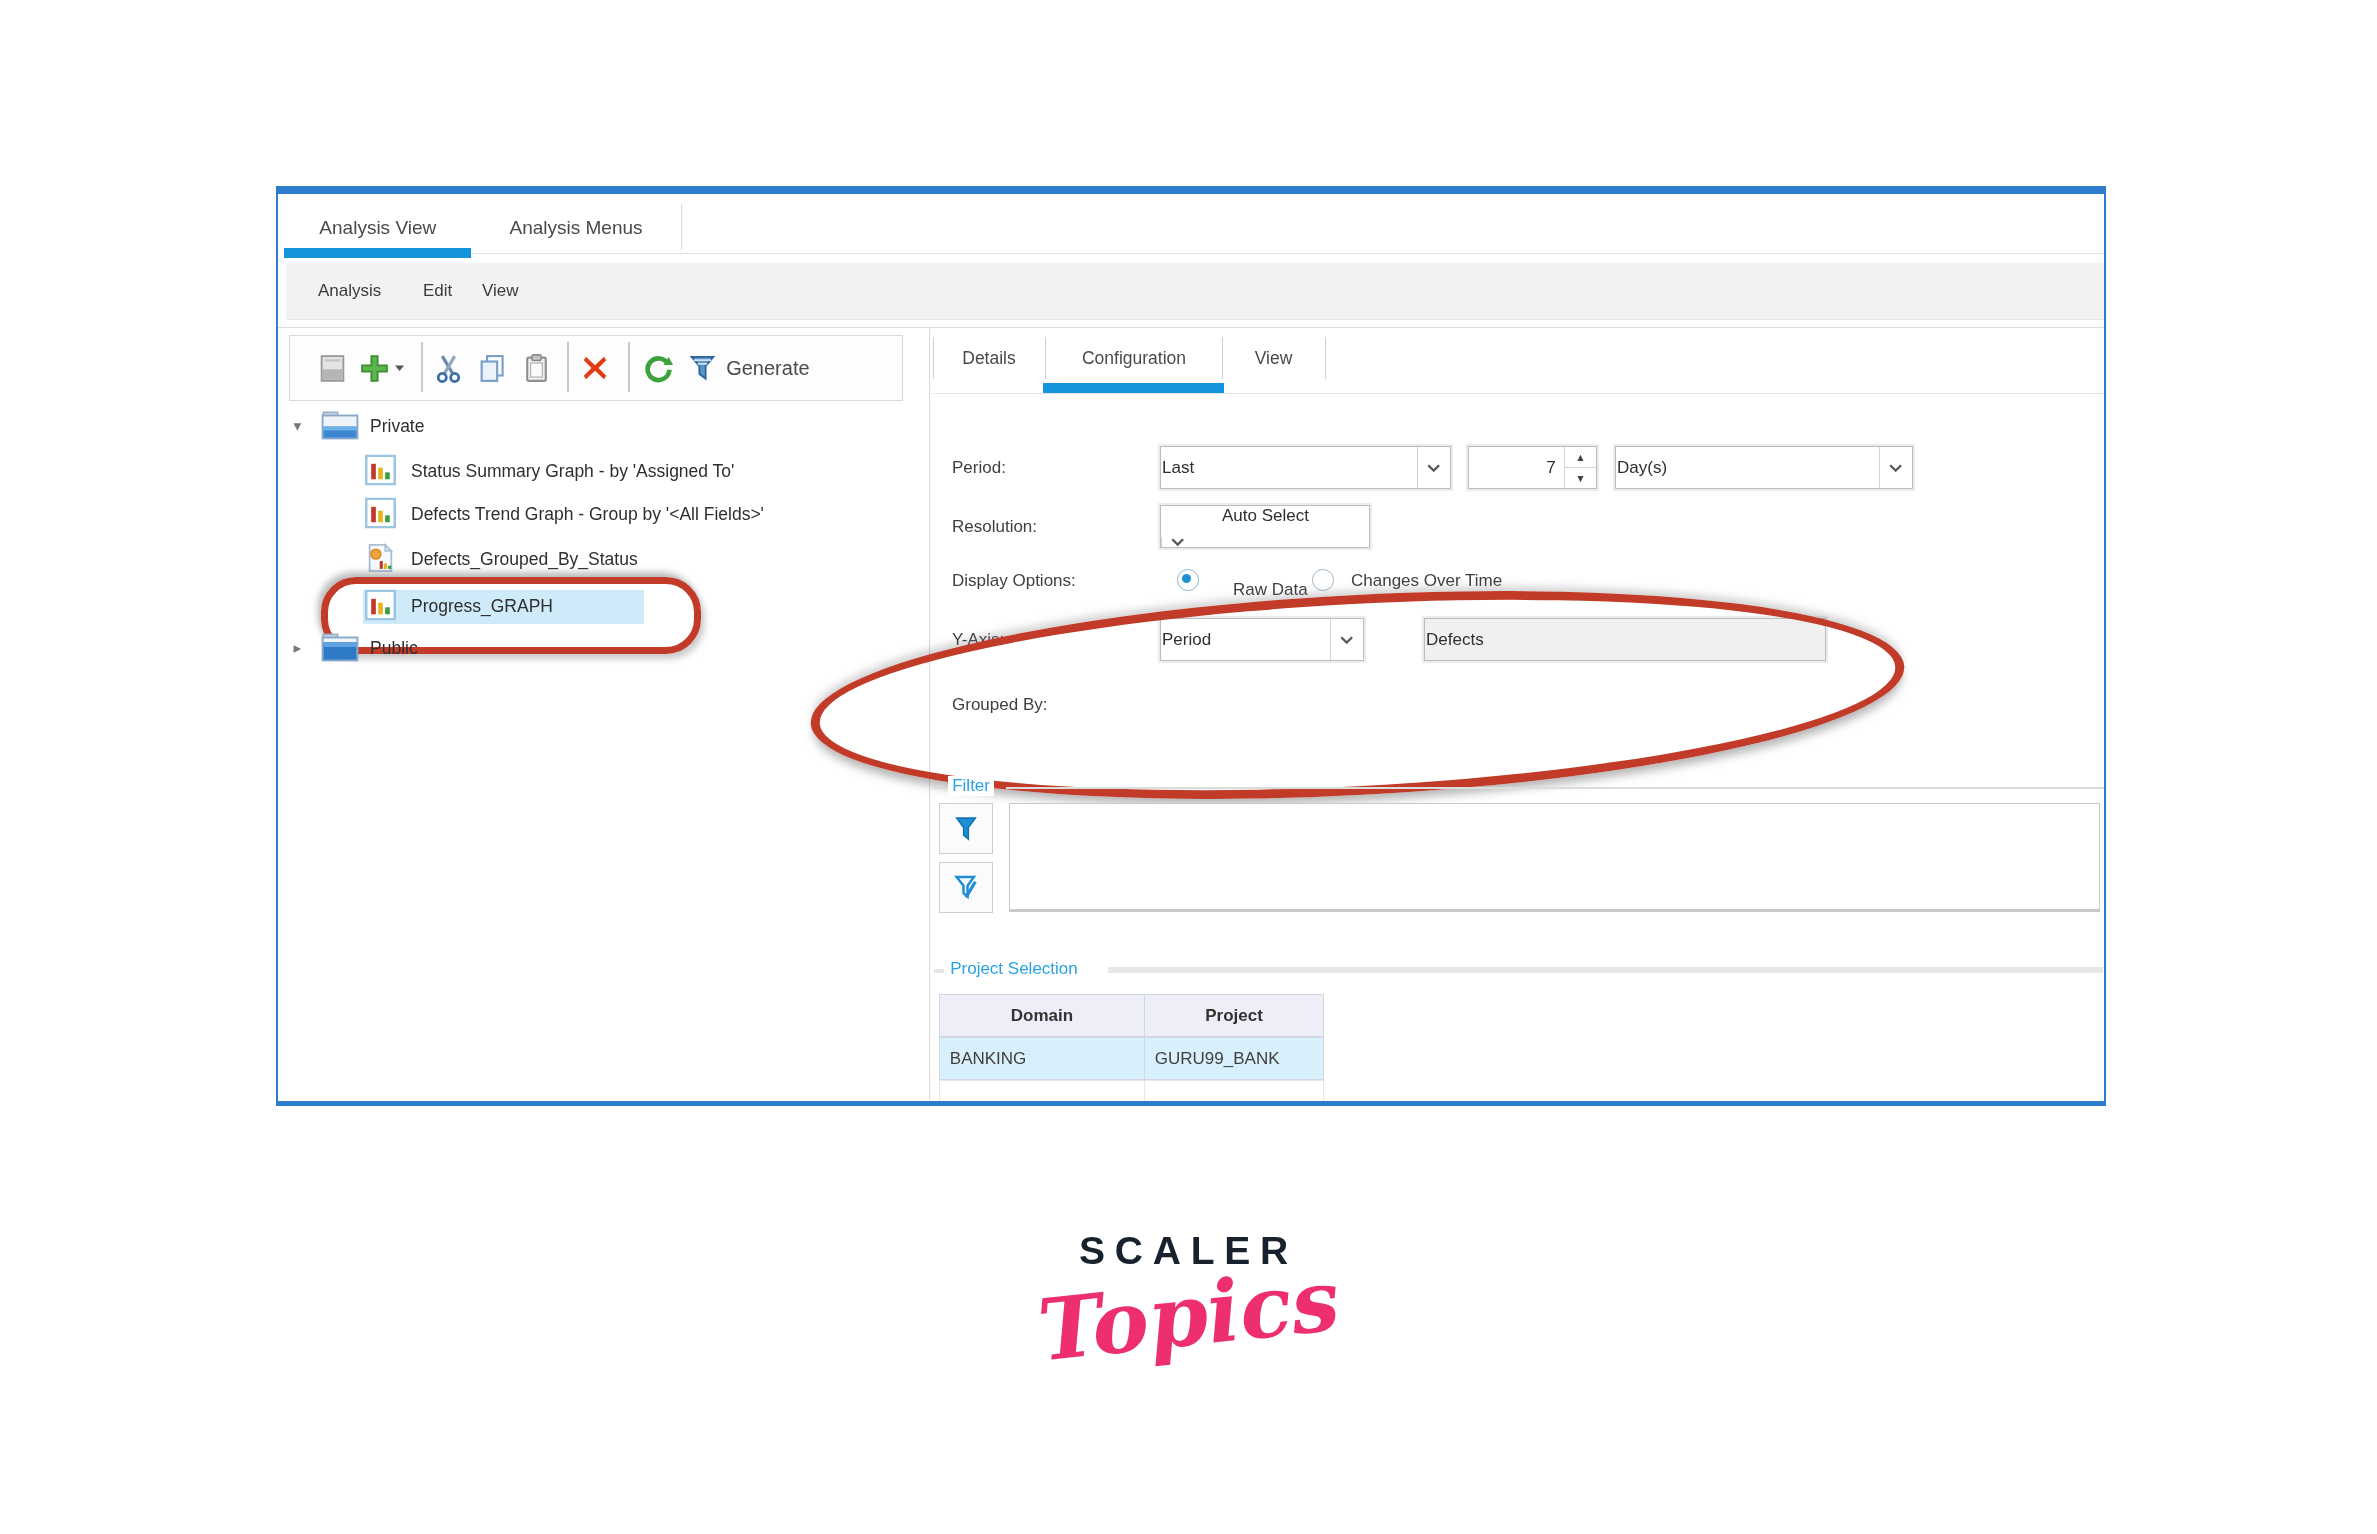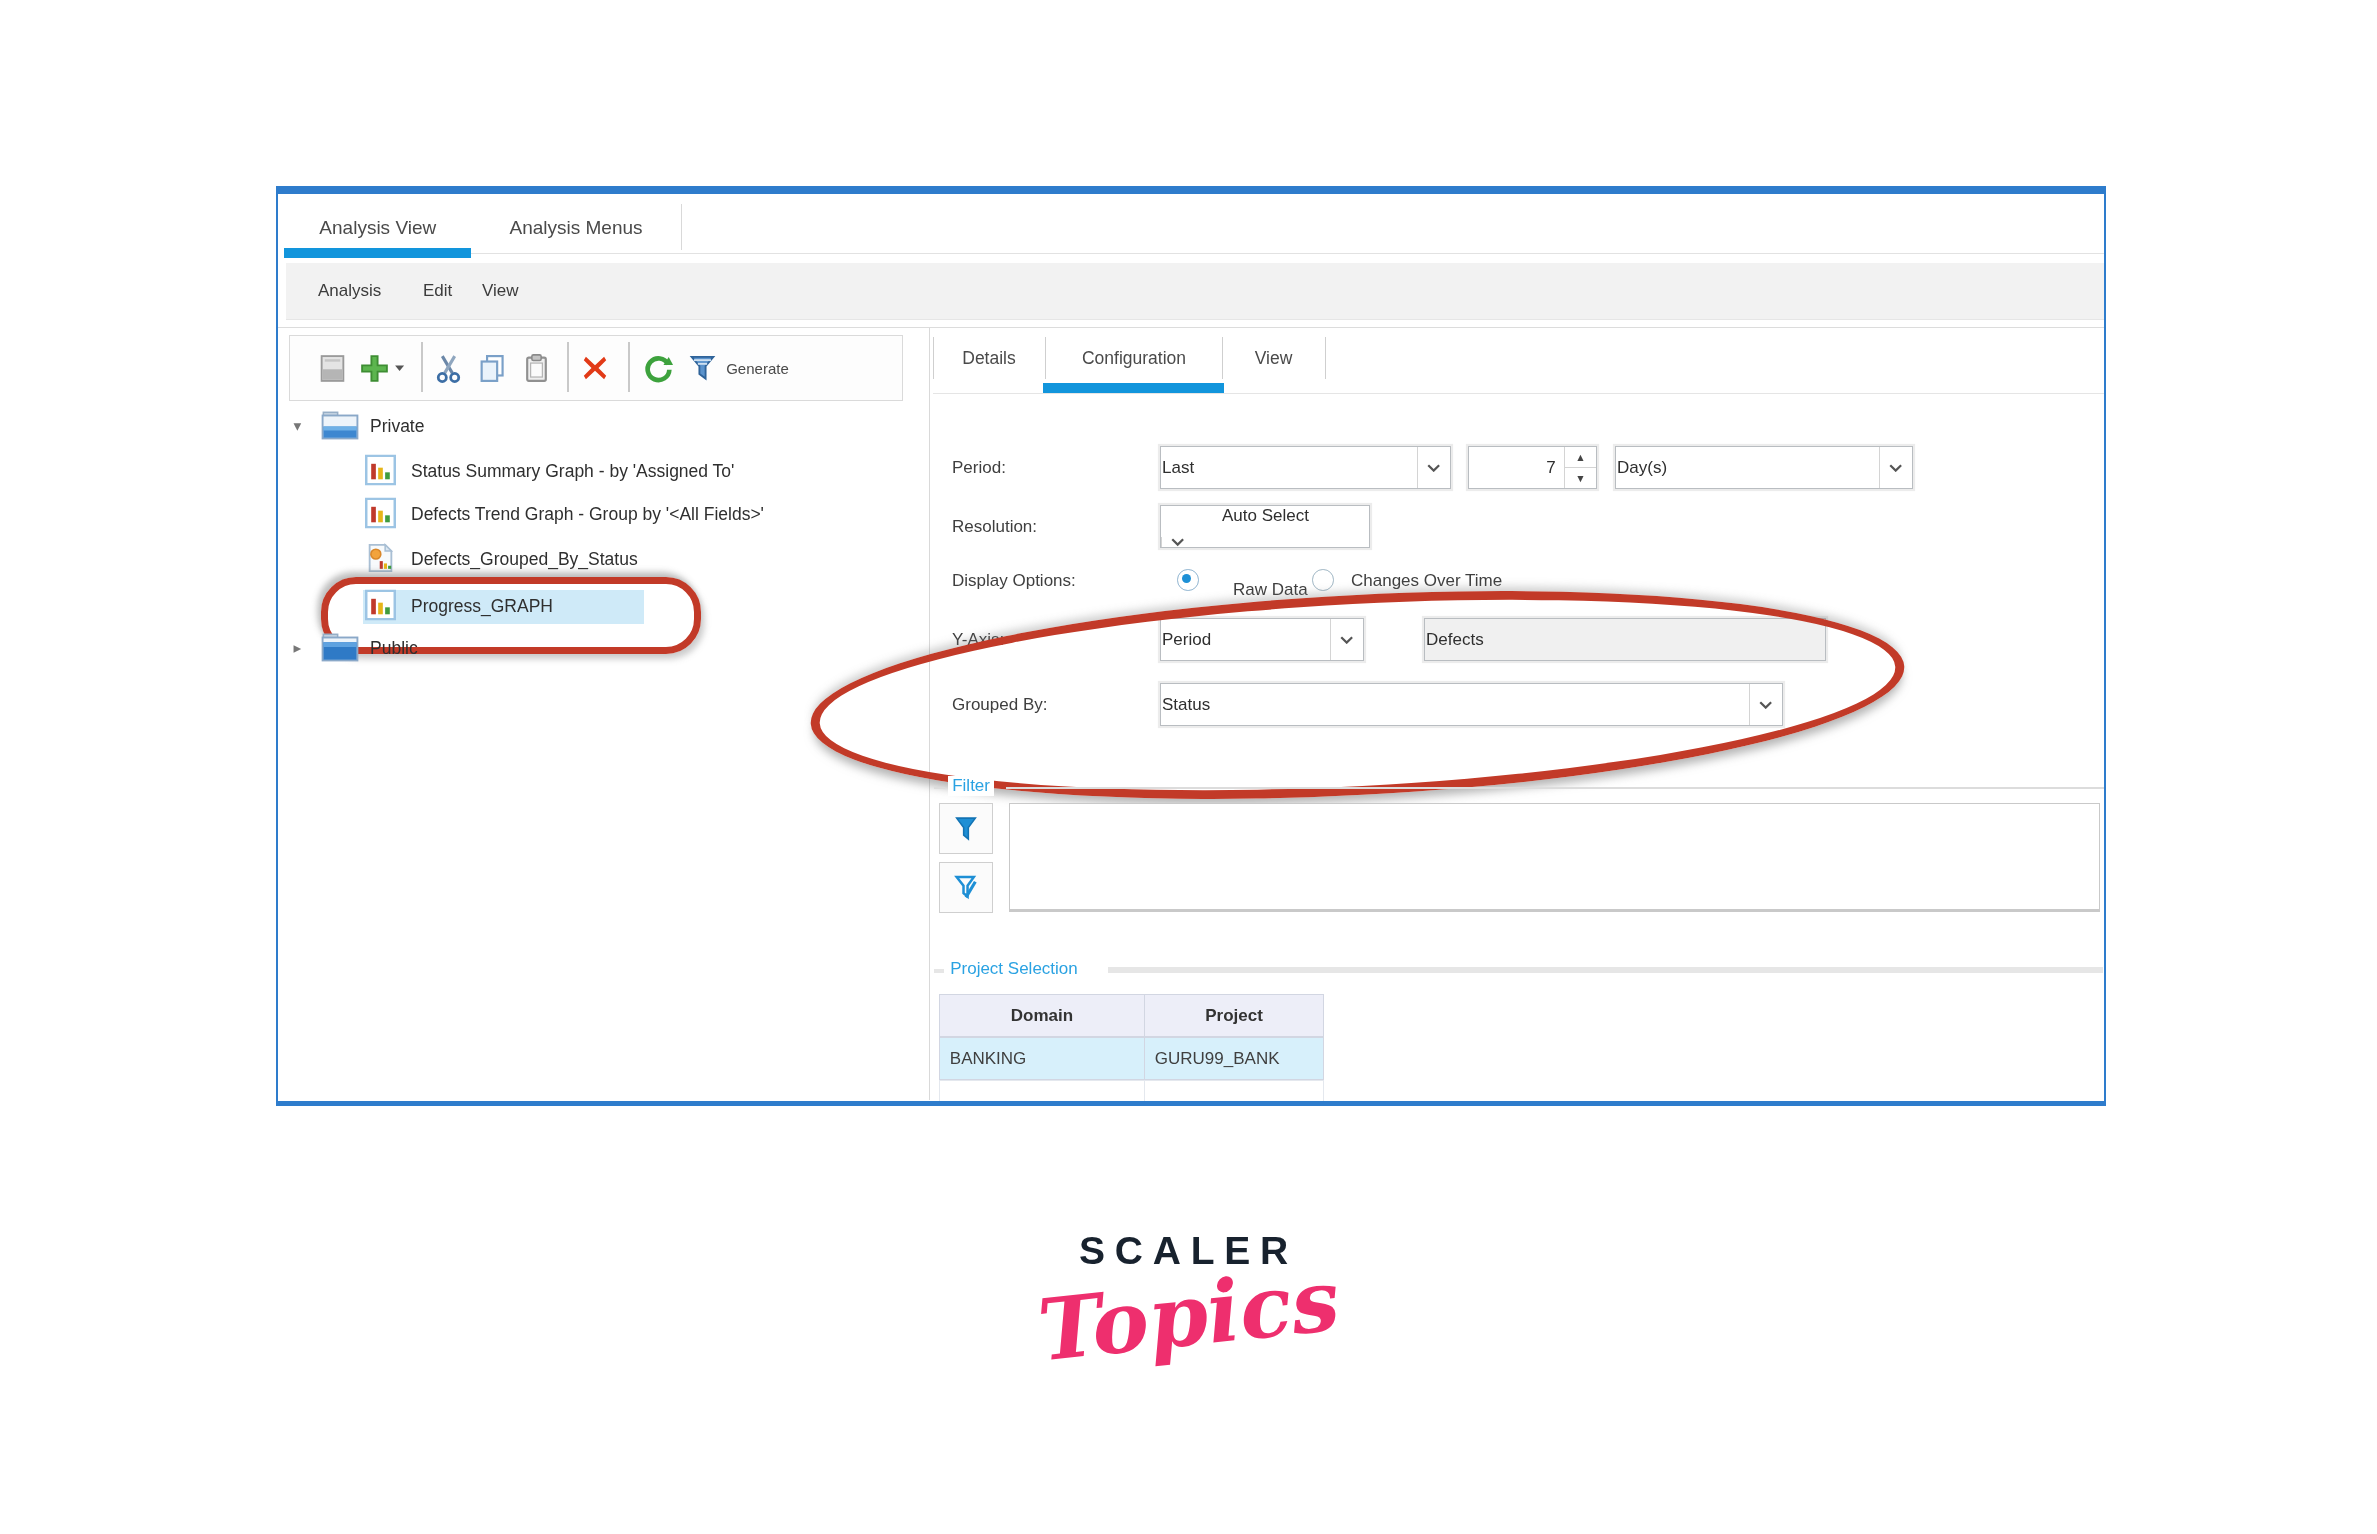--- a/index.html
+++ b/index.html
@@ -24,21 +24,21 @@
   .menu-item{position:absolute;top:0;height:56px;display:flex;align-items:center;font-size:17px;color:#3c3c3c;}
 
   
   #content-topline{position:absolute;left:0;top:133px;width:1826px;height:1.4px;background:#dcdcdc;}
   #panel-divider{position:absolute;left:651px;top:134px;width:1.4px;height:772px;background:#d9d9d9;}
 
   
   #toolbar-box{position:absolute;left:11.2px;top:141px;width:612px;height:64px;border:1.4px solid #dadada;background:#fdfdfd;}
   .tbtn{position:absolute;top:50%;transform:translateY(-50%);width:34px;height:34px;display:flex;align-items:center;justify-content:center;}
   .vsep{position:absolute;top:5.6px;height:50px;width:1.4px;background:#c9c9c9;}
-  #generate-label{position:absolute;left:436px;top:0;height:64px;display:flex;align-items:center;font-size:15px;color:#4a4a4a;}
+  #generate-label{position:absolute;left:436px;top:0;height:64px;display:flex;align-items:center;font-size:20px;color:#4a4a4a;}
 
   
   .tree-row{position:absolute;left:0;width:649px;height:36px;}
   .tree-label{position:absolute;top:50%;transform:translateY(-50%);font-size:17.5px;color:#2f2f2f;white-space:nowrap;}
   .tree-arrow{position:absolute;left:15.4px;top:50%;transform:translateY(-50%);font-size:15.4px;color:#777;}
   .tree-icon{position:absolute;top:50%;transform:translateY(-50%);}
   #progress-selection{position:absolute;left:85px;top:396px;width:281px;height:34px;background:#cfeaf8;}
   #progress-capsule{position:absolute;left:43px;top:383px;width:366px;height:63px;border:7.7px solid #c23a28;border-radius:35px;
     box-shadow:-3.5px -4.9px 6.3px rgba(110,110,110,.45), 3.5px 4.9px 6.3px rgba(110,110,110,.35);}
 
@@ -321,28 +321,20 @@
         <svg width="15.4" height="9.8" viewBox="0 0 14 9">
             <polyline points="2,2 7,7 12,2" fill="none" stroke="#555" stroke-width="2"></polyline>
           </svg>
       </span>
     </div>
     <div class="ctrl readonly" style="left:1102px;top:424px;width:400px;height:41px;margin-left:44px;">
       <span class="txt">Defects</span>
     </div>
 
     <div class="form-label" style="top:501px;">Grouped By:</div>
-    <div class="ctrl" style="left:882px;top:489px;width:621px;height:41px;">
-      <span class="txt">Status</span>
-      <span class="chev-box">
-        <svg width="15.4" height="9.8" viewBox="0 0 14 9">
-            <polyline points="2,2 7,7 12,2" fill="none" stroke="#555" stroke-width="2"></polyline>
-          </svg>
-      </span>
-    </div>
 
     <div id="big-ellipse"></div>
 
     <div class="fieldset-line" style="left:656px;top:593px;width:11.2px;height:2.1px;"></div>
     <div class="section-label" style="left:670px;top:582px;">Filter</div>
     <div class="fieldset-line" style="left:728px;top:593px;width:1098px;height:2.1px;"></div>
 
     <div class="filter-btn" style="top:609px;">
       <svg width="28" height="28" viewBox="0 0 18 18">
         <path d="M3 2 h12 l-4.5 6 v7.5 l-3 -2.5 v-5 Z" fill="#1e8fd5" stroke="#1273b4" stroke-width="1"></path>

